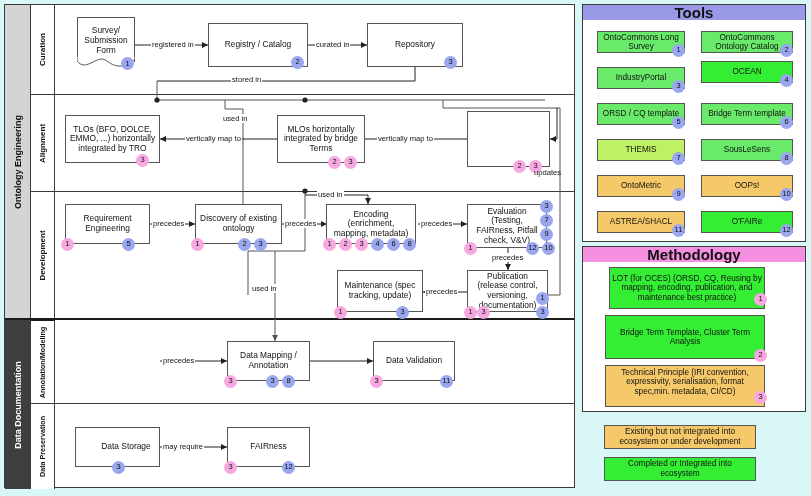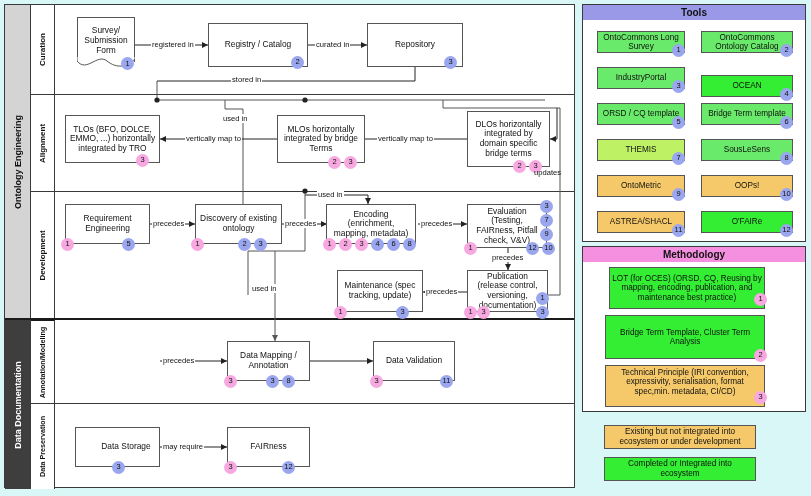--- a/index.html
+++ b/index.html
@@ -67,21 +67,21 @@
   #edges{position:absolute;left:0;top:0;width:571px;height:484px;z-index:3;}
 
   
   .rpanel{
     position:absolute;background:#ffffff;border:1px solid #3a3a3a;
     box-sizing:border-box;
   }
   .rhead{
     position:absolute;left:0;right:0;top:0;height:15px;
     display:flex;align-items:center;justify-content:center;
-    font-size:10px;font-weight:bold;color:#111;box-sizing:border-box;
+    font-size:15px;font-weight:bold;color:#111;box-sizing:border-box;
   }
   .tile{
     position:absolute;box-sizing:border-box;border:1px solid #555;
     display:flex;align-items:center;justify-content:center;text-align:center;
     font-size:8.2px;color:#111;line-height:1.15;padding:1px 2px;
   }
   .tile .tbadge{
     position:absolute;right:-1px;bottom:-5px;width:13px;height:13px;border-radius:50%;
     font-size:7.5px;display:flex;align-items:center;justify-content:center;color:#111;
   }
@@ -218,21 +218,20 @@
       <div class="badge pink" style="left:70px;top:38px;">3</div>
     </div>
 
     <div class="box" style="left:272px;top:110px;width:88px;height:48px;">
       <span>MLOs horizontally integrated by bridge Terms</span>
       <div class="badge pink" style="left:50px;top:40px;">2</div>
       <div class="badge pink" style="left:66px;top:40px;">3</div>
     </div>
 
     <div class="box" style="left:462px;top:106px;width:83px;height:56px;">
-      <span>DLOs horizontally integrated by domain specific bridge terms</span>
       <div class="badge pink" style="left:45px;top:48px;">2</div>
       <div class="badge pink" style="left:61px;top:48px;">3</div>
     </div>
 
     <div class="box" style="left:60px;top:199px;width:85px;height:40px;">
       <span>Requirement Engineering</span>
       <div class="badge pink" style="left:-5px;top:33px;">1</div>
       <div class="badge blue" style="left:56px;top:33px;">5</div>
     </div>
 
@@ -330,21 +329,21 @@
     </div>
     <div class="tile" style="left:118px;top:26px;width:92px;height:22px;background:#6aea6a;">
       <span>OntoCommons Ontology Catalog</span>
       <span class="tbadge" style="background:#9aa6ee;">2</span>
     </div>
 
     <div class="tile" style="left:14px;top:62px;width:88px;height:22px;background:#6aea6a;">
       <span>IndustryPortal</span>
       <span class="tbadge" style="background:#9aa6ee;">3</span>
     </div>
-    <div class="tile" style="left:118px;top:70px;width:92px;height:22px;background:#33ee33;">
+    <div class="tile" style="left:118px;top:56px;width:92px;height:22px;background:#33ee33;">
       <span>OCEAN</span>
       <span class="tbadge" style="background:#9aa6ee;">4</span>
     </div>
 
     <div class="tile" style="left:14px;top:98px;width:88px;height:22px;background:#6aea6a;">
       <span>ORSD / CQ template</span>
       <span class="tbadge" style="background:#9aa6ee;">5</span>
     </div>
     <div class="tile" style="left:118px;top:98px;width:92px;height:22px;background:#6aea6a;">
       <span>Bridge Term template</span>

